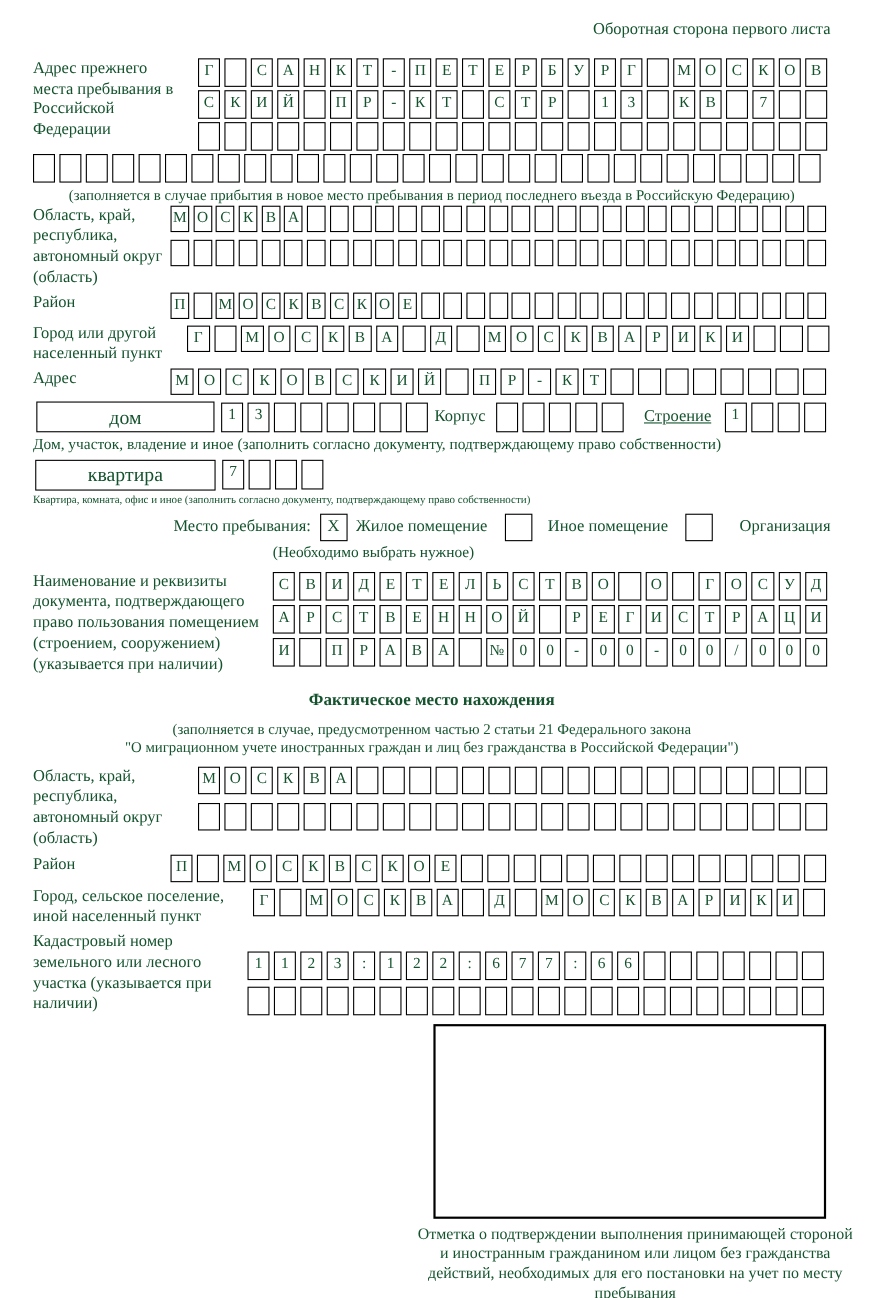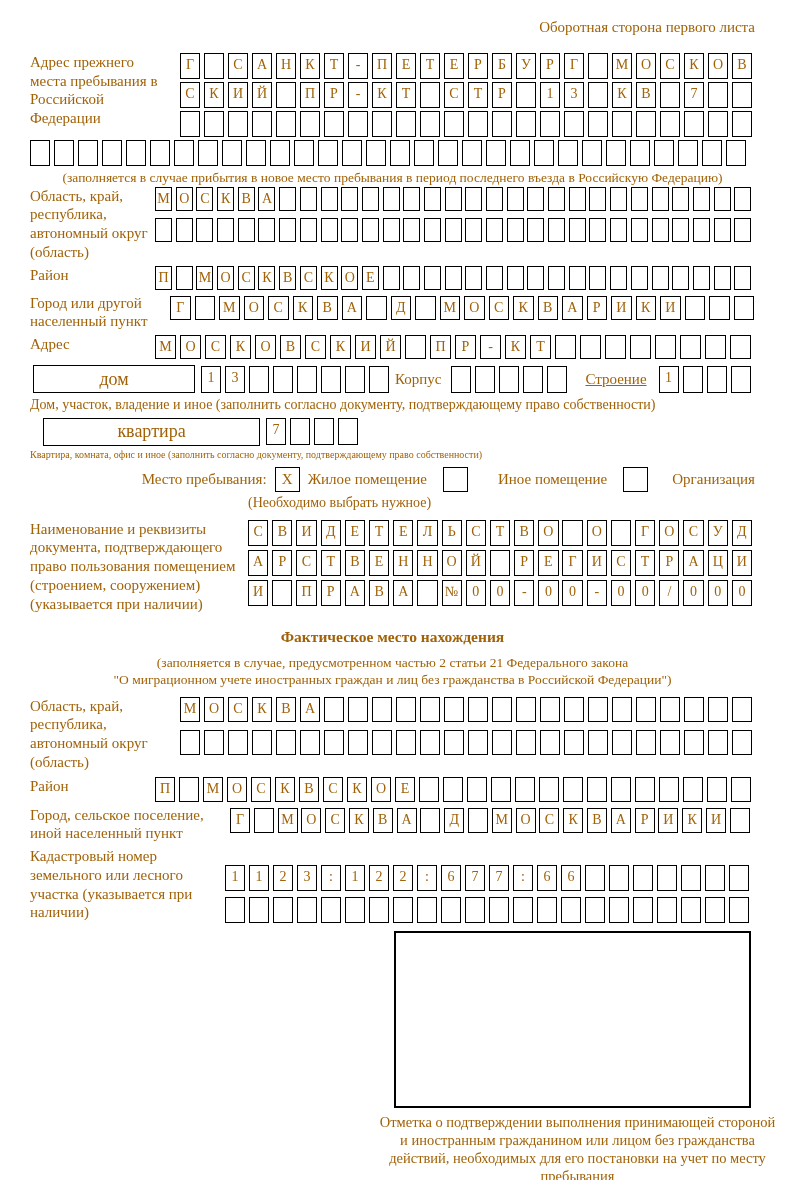--- a/index.html
+++ b/index.html
@@ -1,19 +1,19 @@
 <!DOCTYPE html>
 <html><head>
 <meta charset="utf-8">
 <style>
   html,body{margin:0;padding:0;background:#fff;}
   .page{
     position:relative;width:800px;height:1180px;overflow:hidden;
     font-family:"Liberation Serif","DejaVu Serif",serif;
-    color:#a16207;font-size:15px;line-height:1.25;
+    color:#14532d;font-size:15px;line-height:1.25;
     padding:0;box-sizing:border-box;background:#fff;
   }
   .inner{padding:18px 45px 0 30px;box-sizing:border-box;}
   .top-title{text-align:right;font-size:15px;margin-bottom:16px;}
   .frow{display:flex;align-items:flex-start;}
   .lbl{flex:0 0 auto;box-sizing:border-box;padding-right:6px;}
   .rows{display:flex;flex-direction:column;}
   .cellrow{display:flex;gap:var(--gap,4px);flex:0 0 auto;}
   .cb{
     box-sizing:border-box;flex:0 0 auto;
@@ -349,36 +349,36 @@
       <div class="cellrow" style="--bw:20px;--bh:27px;--gap:4px;">
           <span class="cb">1</span>
           <span class="cb"></span>
           <span class="cb"></span>
           <span class="cb"></span>
         </div>
     </div>
     <div class="note" style="margin-top:3px;font-size:14px;">Дом, участок, владение и иное (заполнить согласно документу, подтверждающему право собственности)</div>
 
     <div class="frow" style="margin-top:4px;align-items:center;gap:6px;">
-      <div class="widebox" style="width:217px;margin-left:13px;">квартира</div>
+      <div class="widebox" style="width:164px;margin-left:2px;">квартира</div>
       <div class="cellrow" style="--bw:20px;--bh:27px;--gap:4px;">
           <span class="cb">7</span>
           <span class="cb"></span>
           <span class="cb"></span>
           <span class="cb"></span>
         </div>
     </div>
     <div class="note" style="margin-top:3px;font-size:10px;">Квартира, комната, офис и иное (заполнить согласно документу, подтверждающему право собственности)</div>
 
     <div class="frow" style="margin-top:6px;align-items:center;justify-content:flex-end;">
       <span>Место пребывания:</span>
       <span class="chk" style="margin-left:8px;">X</span>
       <span style="margin-left:8px;">Жилое помещение</span>
       <span class="chk" style="margin-left:16px;"></span>
-      <span style="margin-left:30px;">Иное помещение</span>
+      <span style="margin-left:14px;">Иное помещение</span>
       <span class="chk" style="margin-left:16px;"></span>
       <span style="margin-left:24px;">Организация</span>
     </div>
     <div class="note" style="margin:2px 0 0 218px;font-size:14px;">(Необходимо выбрать нужное)</div>
 
     <div class="frow" style="margin-top:8px;">
       <div class="lbl" style="width:218px;">Наименование и реквизиты документа, подтверждающего право пользования помещением (строением, сооружением) (указывается при наличии)</div>
       <div class="rows" style="gap:4px;--bw:20.3px;--bh:26px;--gap:3.9px;">
         <div class="cellrow">
             <span class="cb">С</span>

